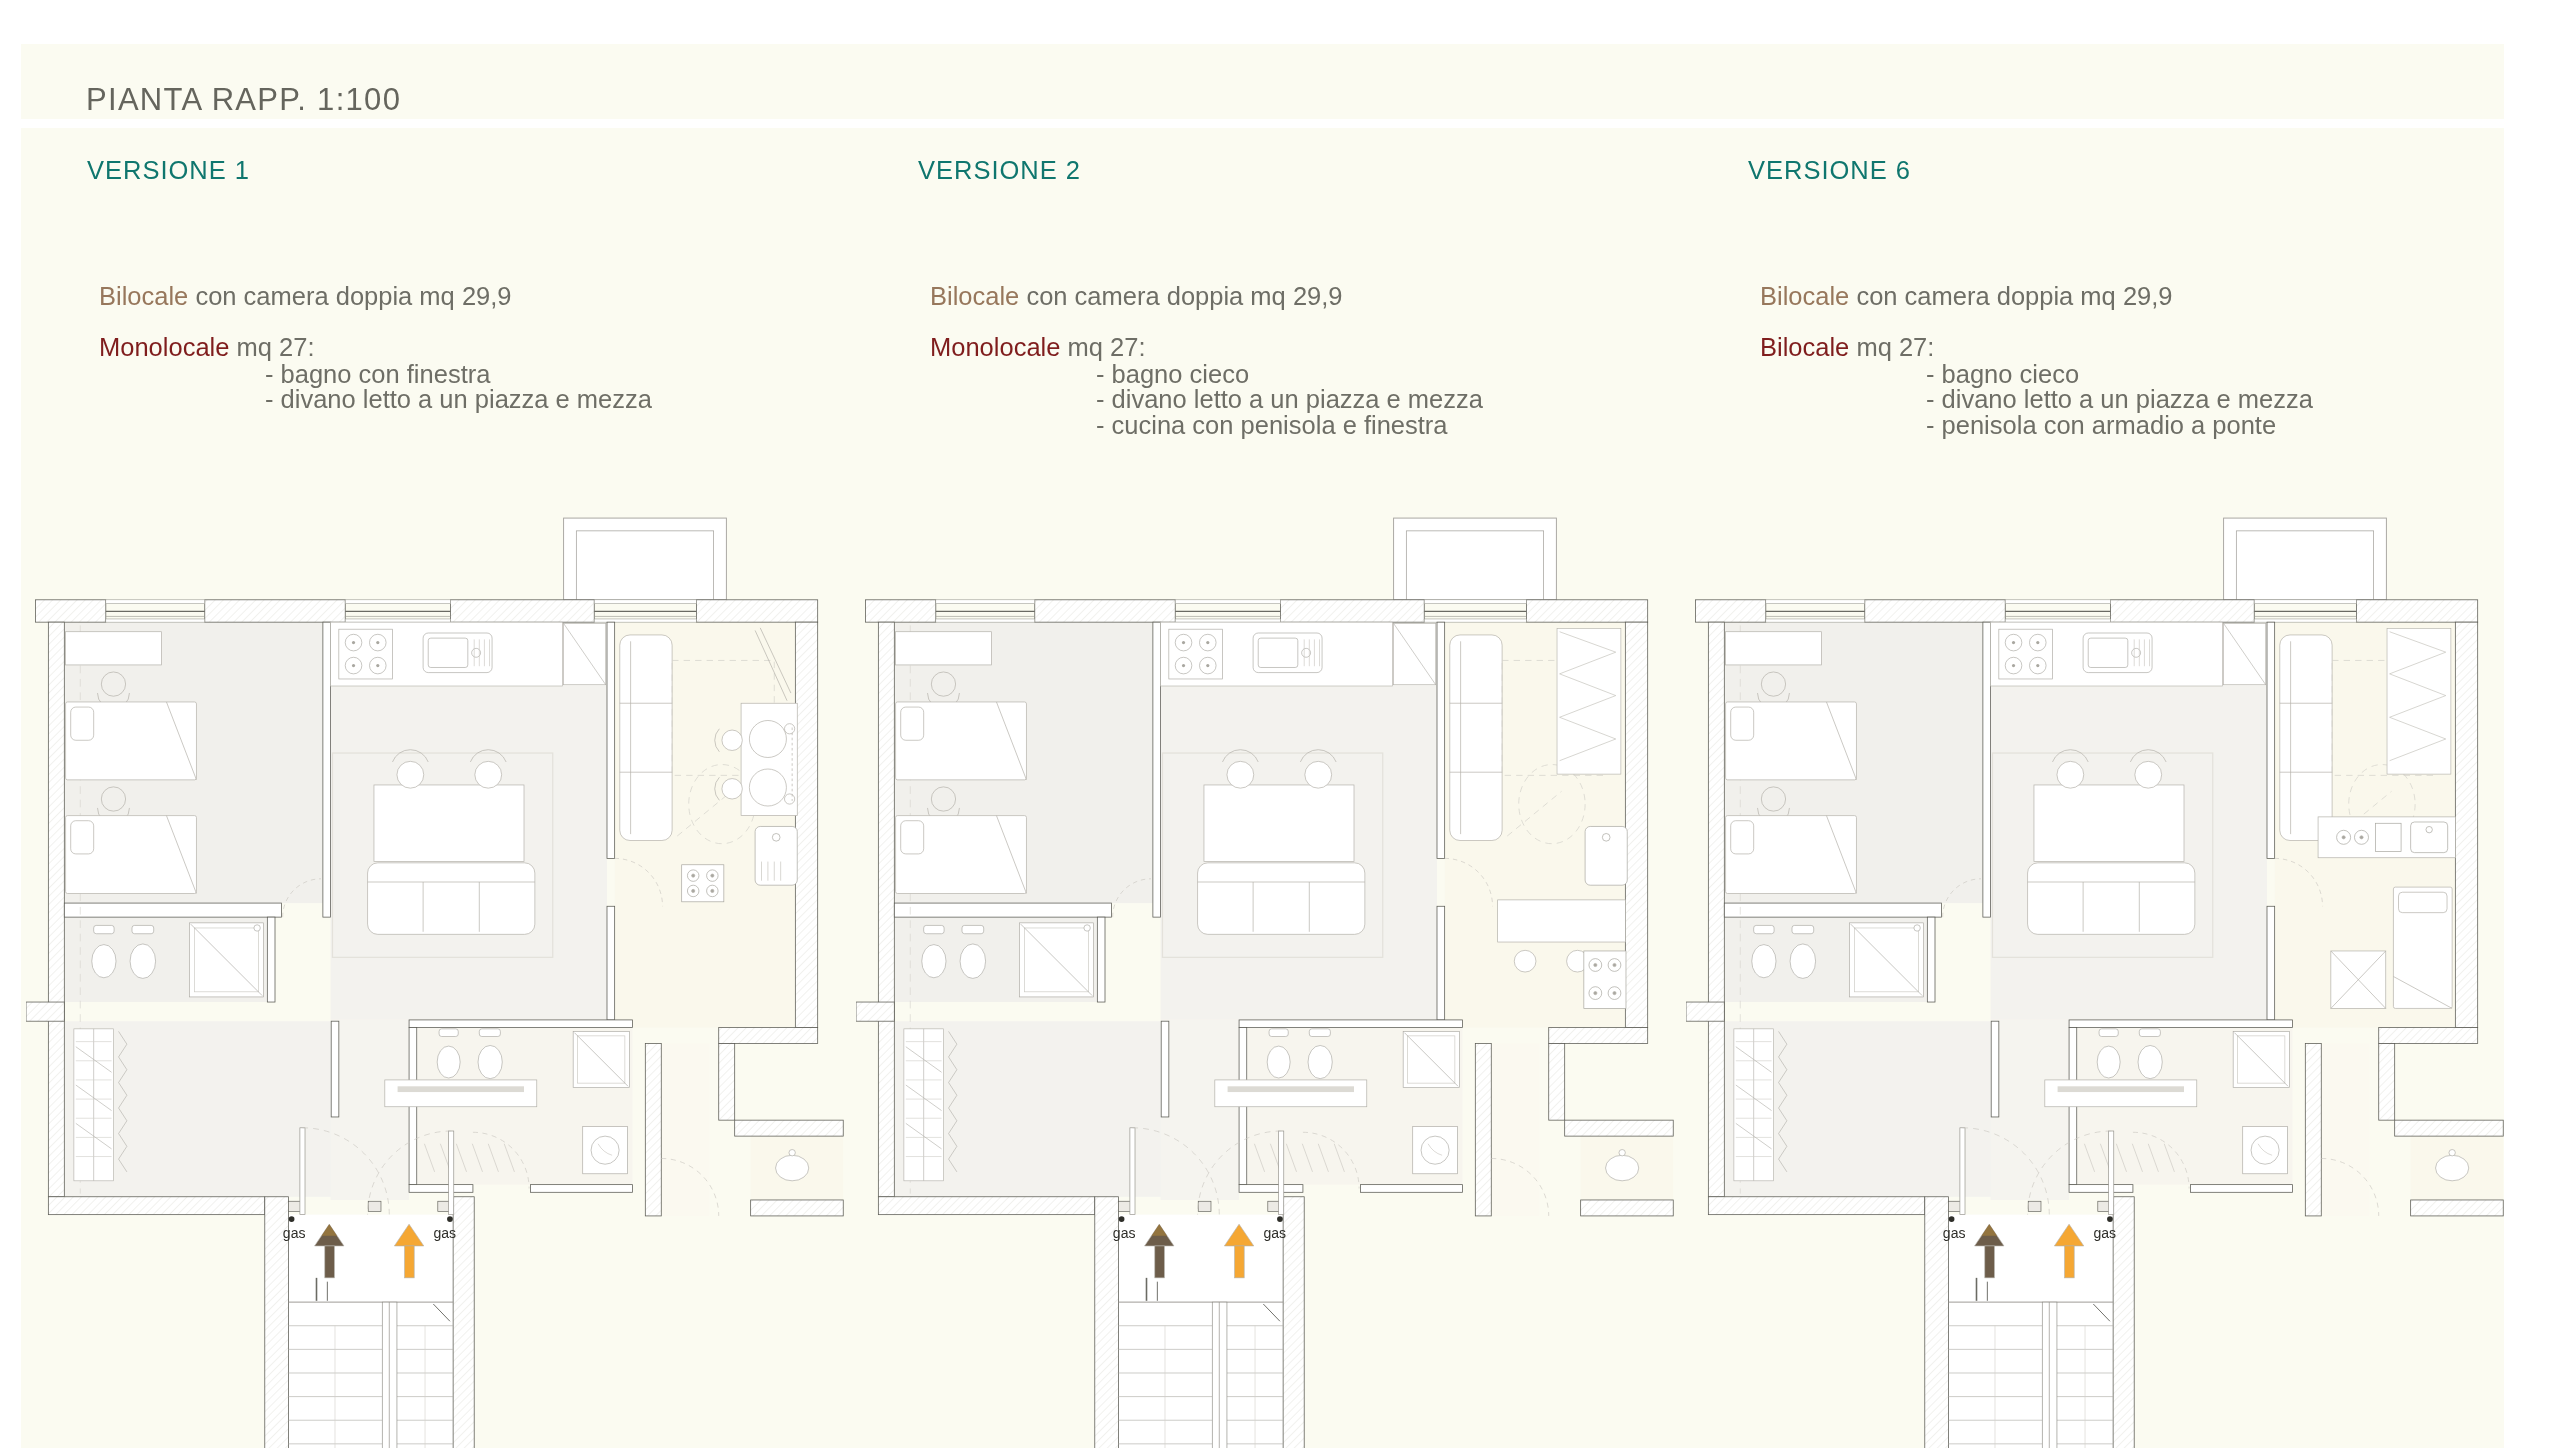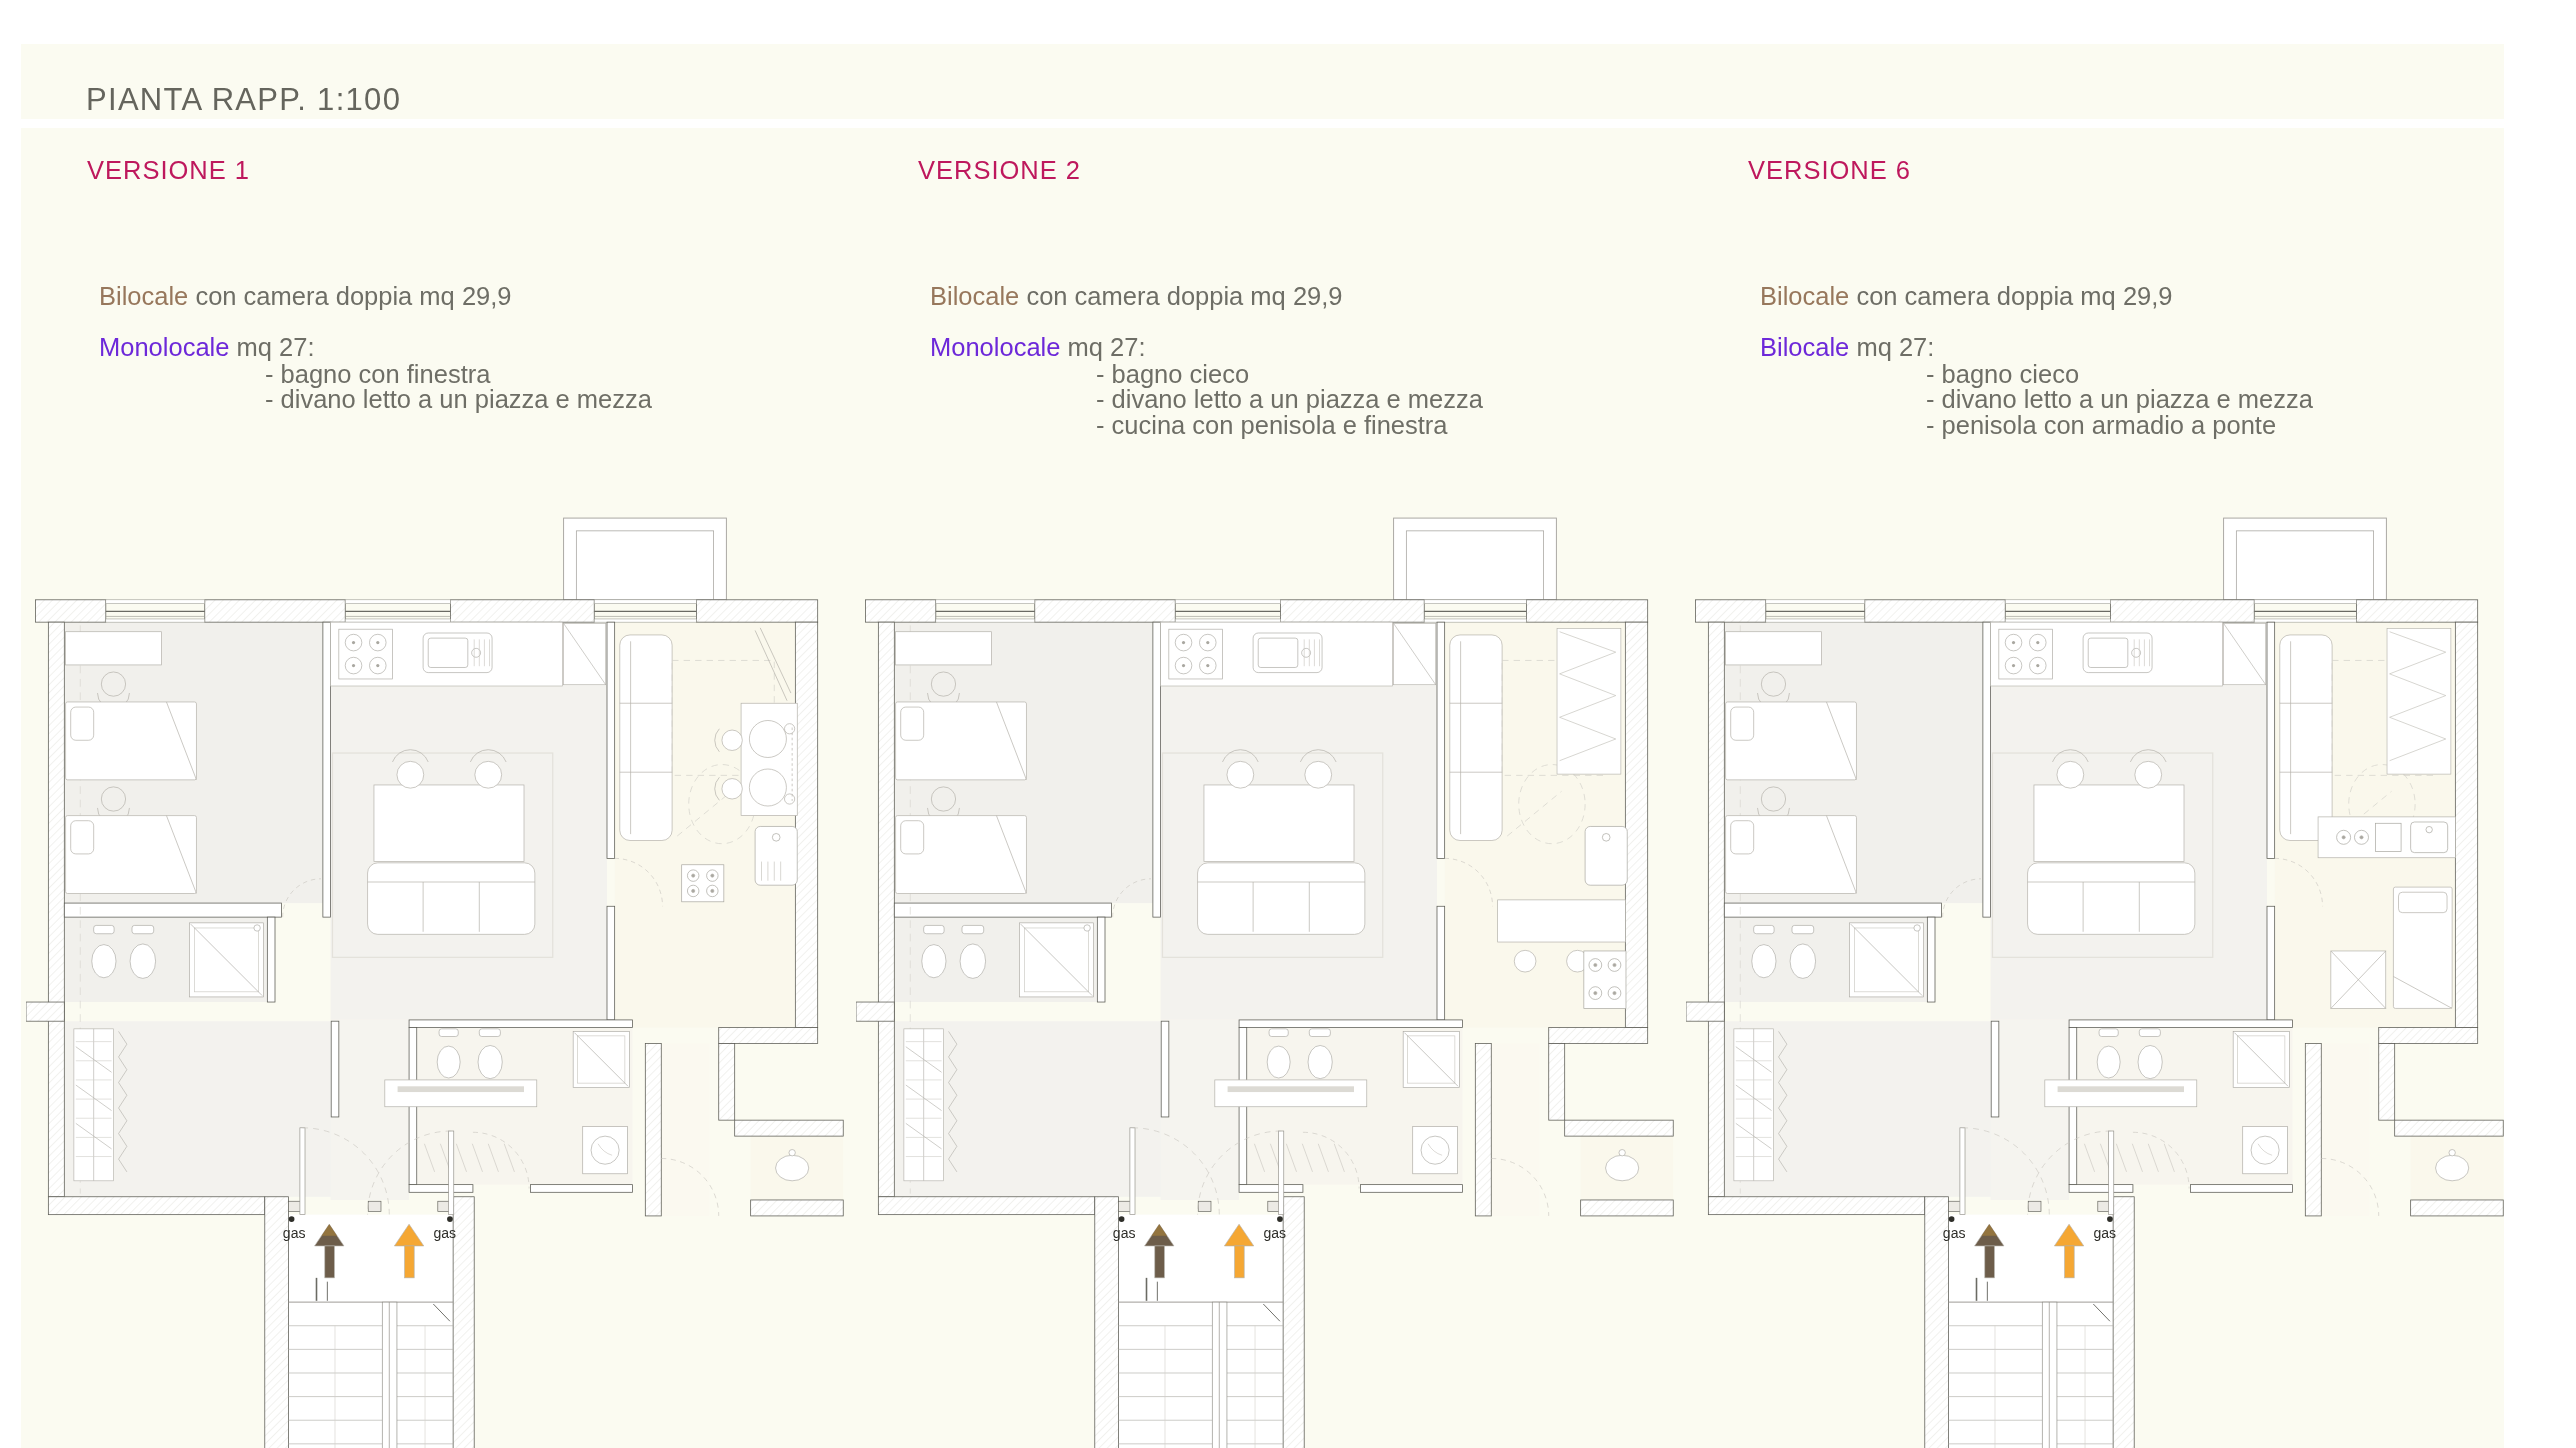--- a/index.html
+++ b/index.html
@@ -5,26 +5,26 @@
   html,body{margin:0;padding:0;}
   body{width:2576px;height:1449px;position:relative;background:#ffffff;
        font-family:"Liberation Sans", sans-serif;overflow:hidden;}
   .strip{position:absolute;left:21px;width:2483px;background:#fbfbf1;}
   .header-strip{top:16px;height:75px;margin-top:28px;}
   .content{top:128px;height:1321px;overflow:hidden;}
   .page-title{position:absolute;left:65px;top:38px;font-size:31px;color:#65655d;
               letter-spacing:1.3px;white-space:nowrap;}
   .version-col{position:absolute;top:0;width:792px;height:358px;}
   .version-col .v-title{position:absolute;left:0;top:28px;margin:0;font-size:25.5px;
-      font-weight:normal;color:#be185d;letter-spacing:1px;white-space:nowrap;}
+      font-weight:normal;color:#0f766e;letter-spacing:1px;white-space:nowrap;}
   .version-col p{margin:12px;position:absolute;white-space:nowrap;font-size:25.5px;color:#6e6e66;}
   .l1{left:0;top:142px;}
   .l2{left:0;top:193px;}
   .lead-brown{color:#97775c;}
-  .lead-orange{color:#6d28d9;}
+  .lead-orange{color:#7f1d1d;}
   .bullet{left:166px;font-size:24px;}
   .b0{top:220px;} .b1{top:245px;} .b2{top:271px;}
   .plan{position:absolute;top:376px;width:830px;height:945px;}
   .plan svg{display:block;width:830px;height:945px;}
   svg text{font-family:"Liberation Sans", sans-serif;}
 </style>
 </head>
 <body>
 
 <div class="strip header-strip">

